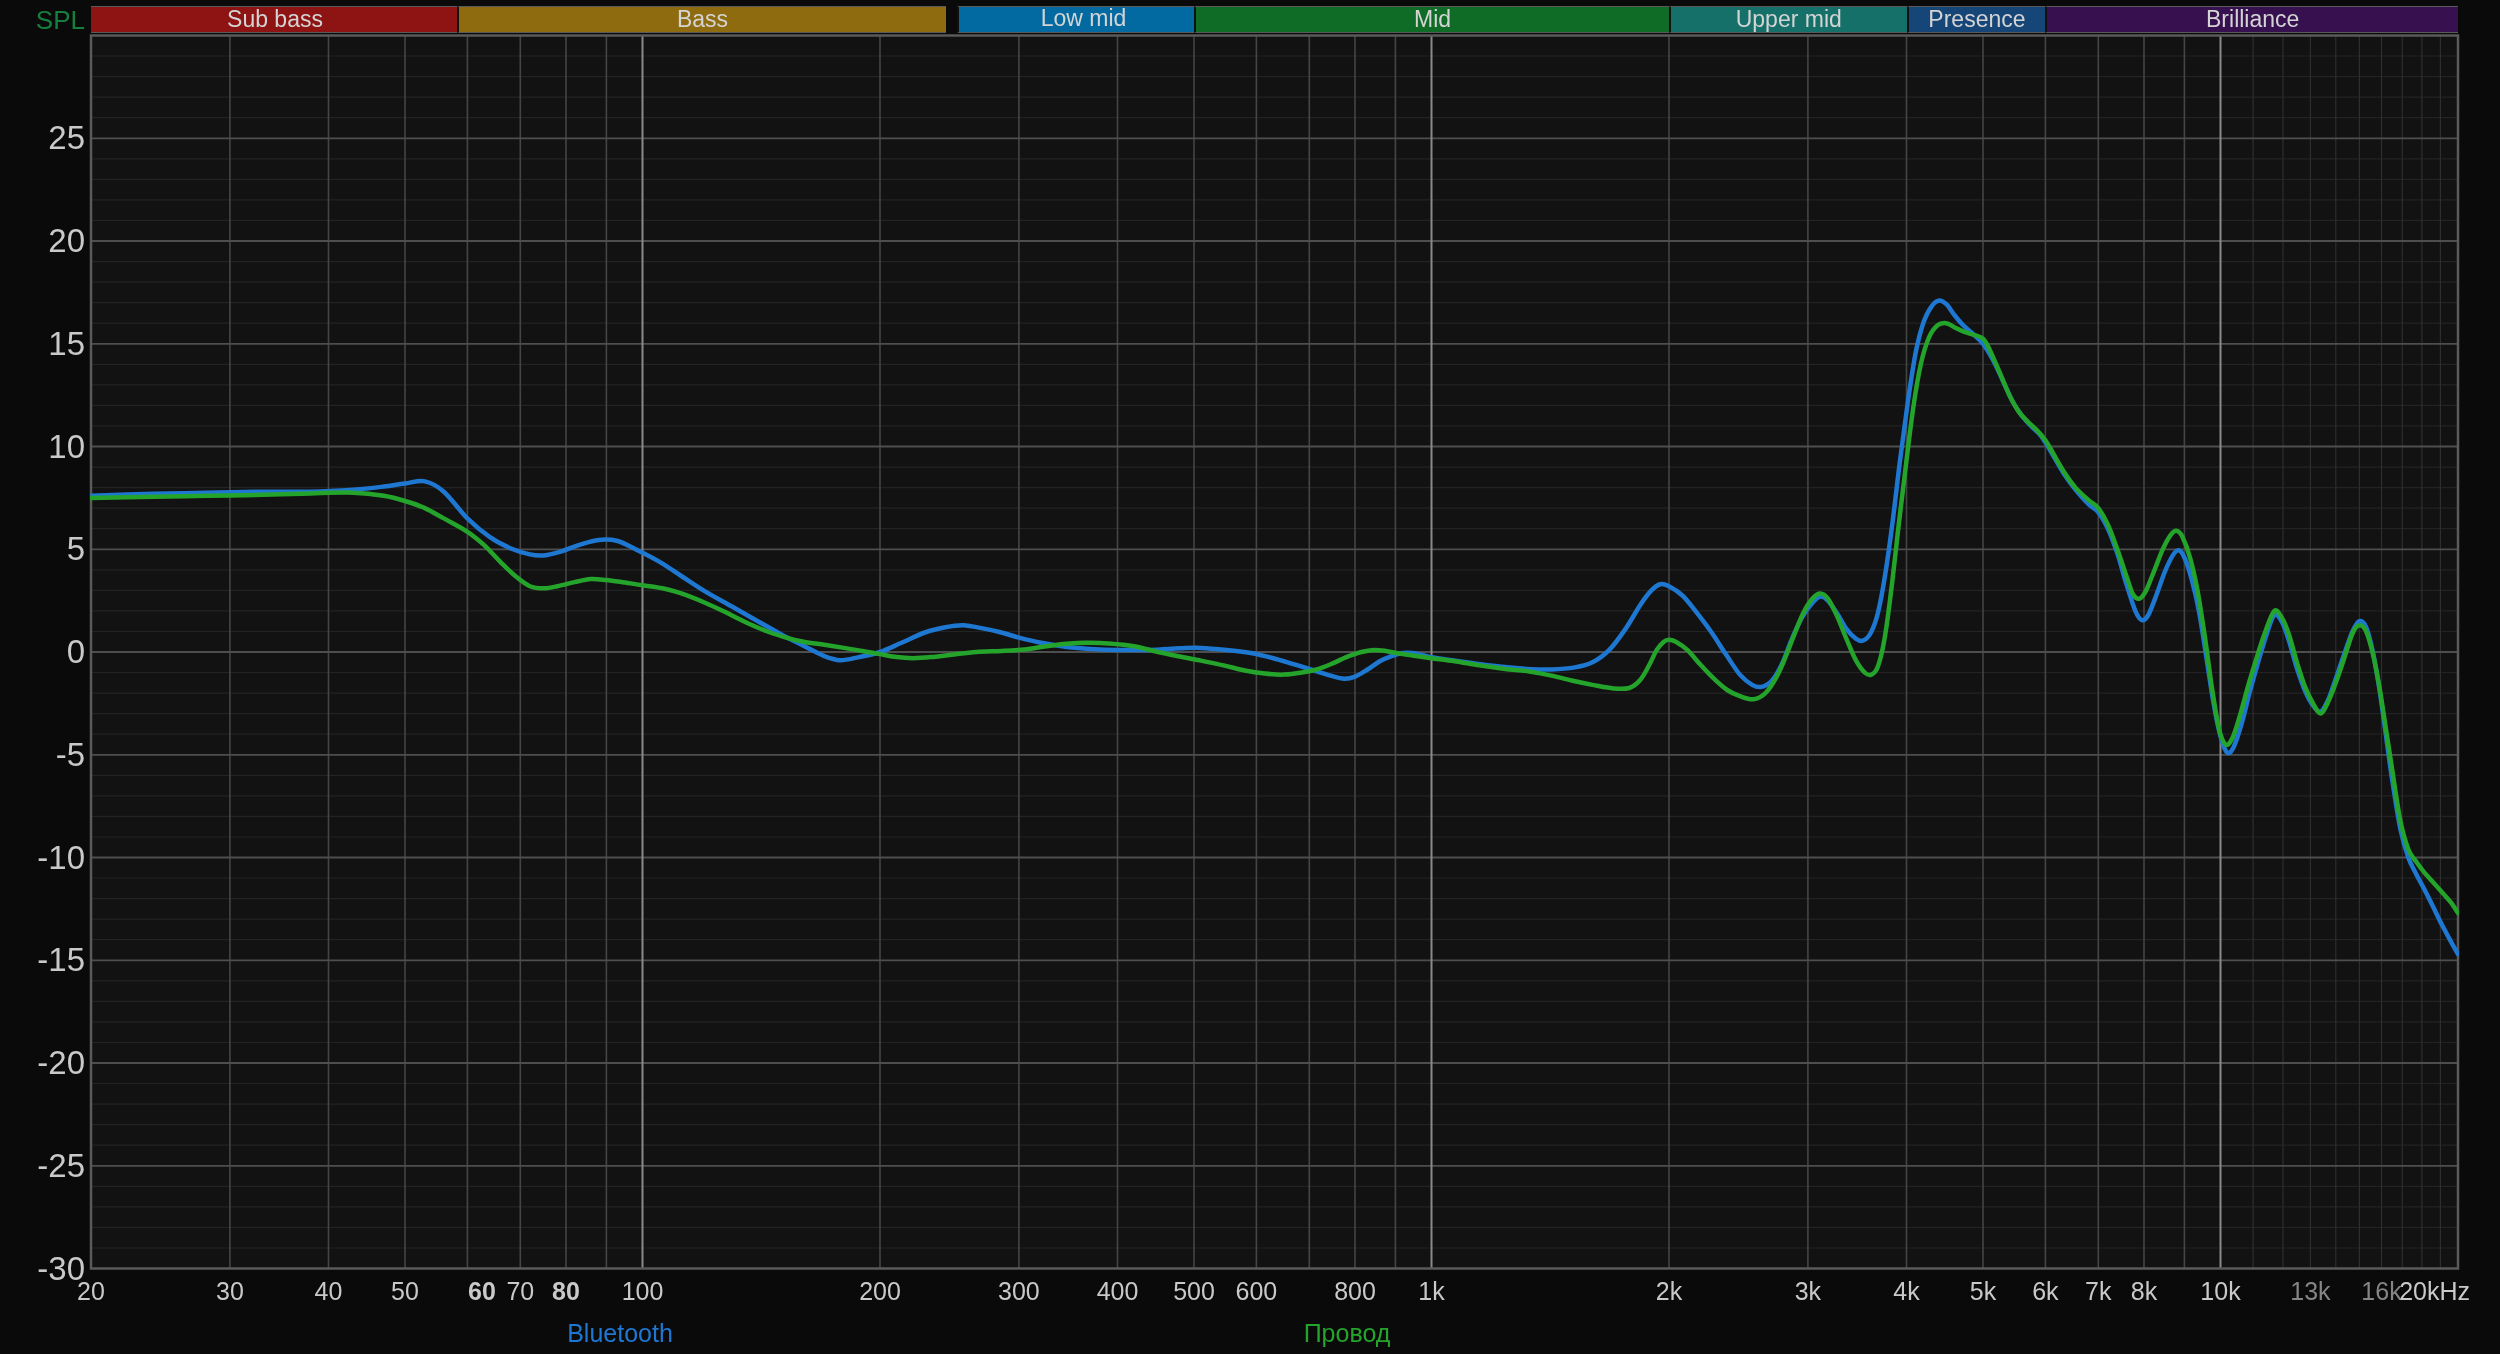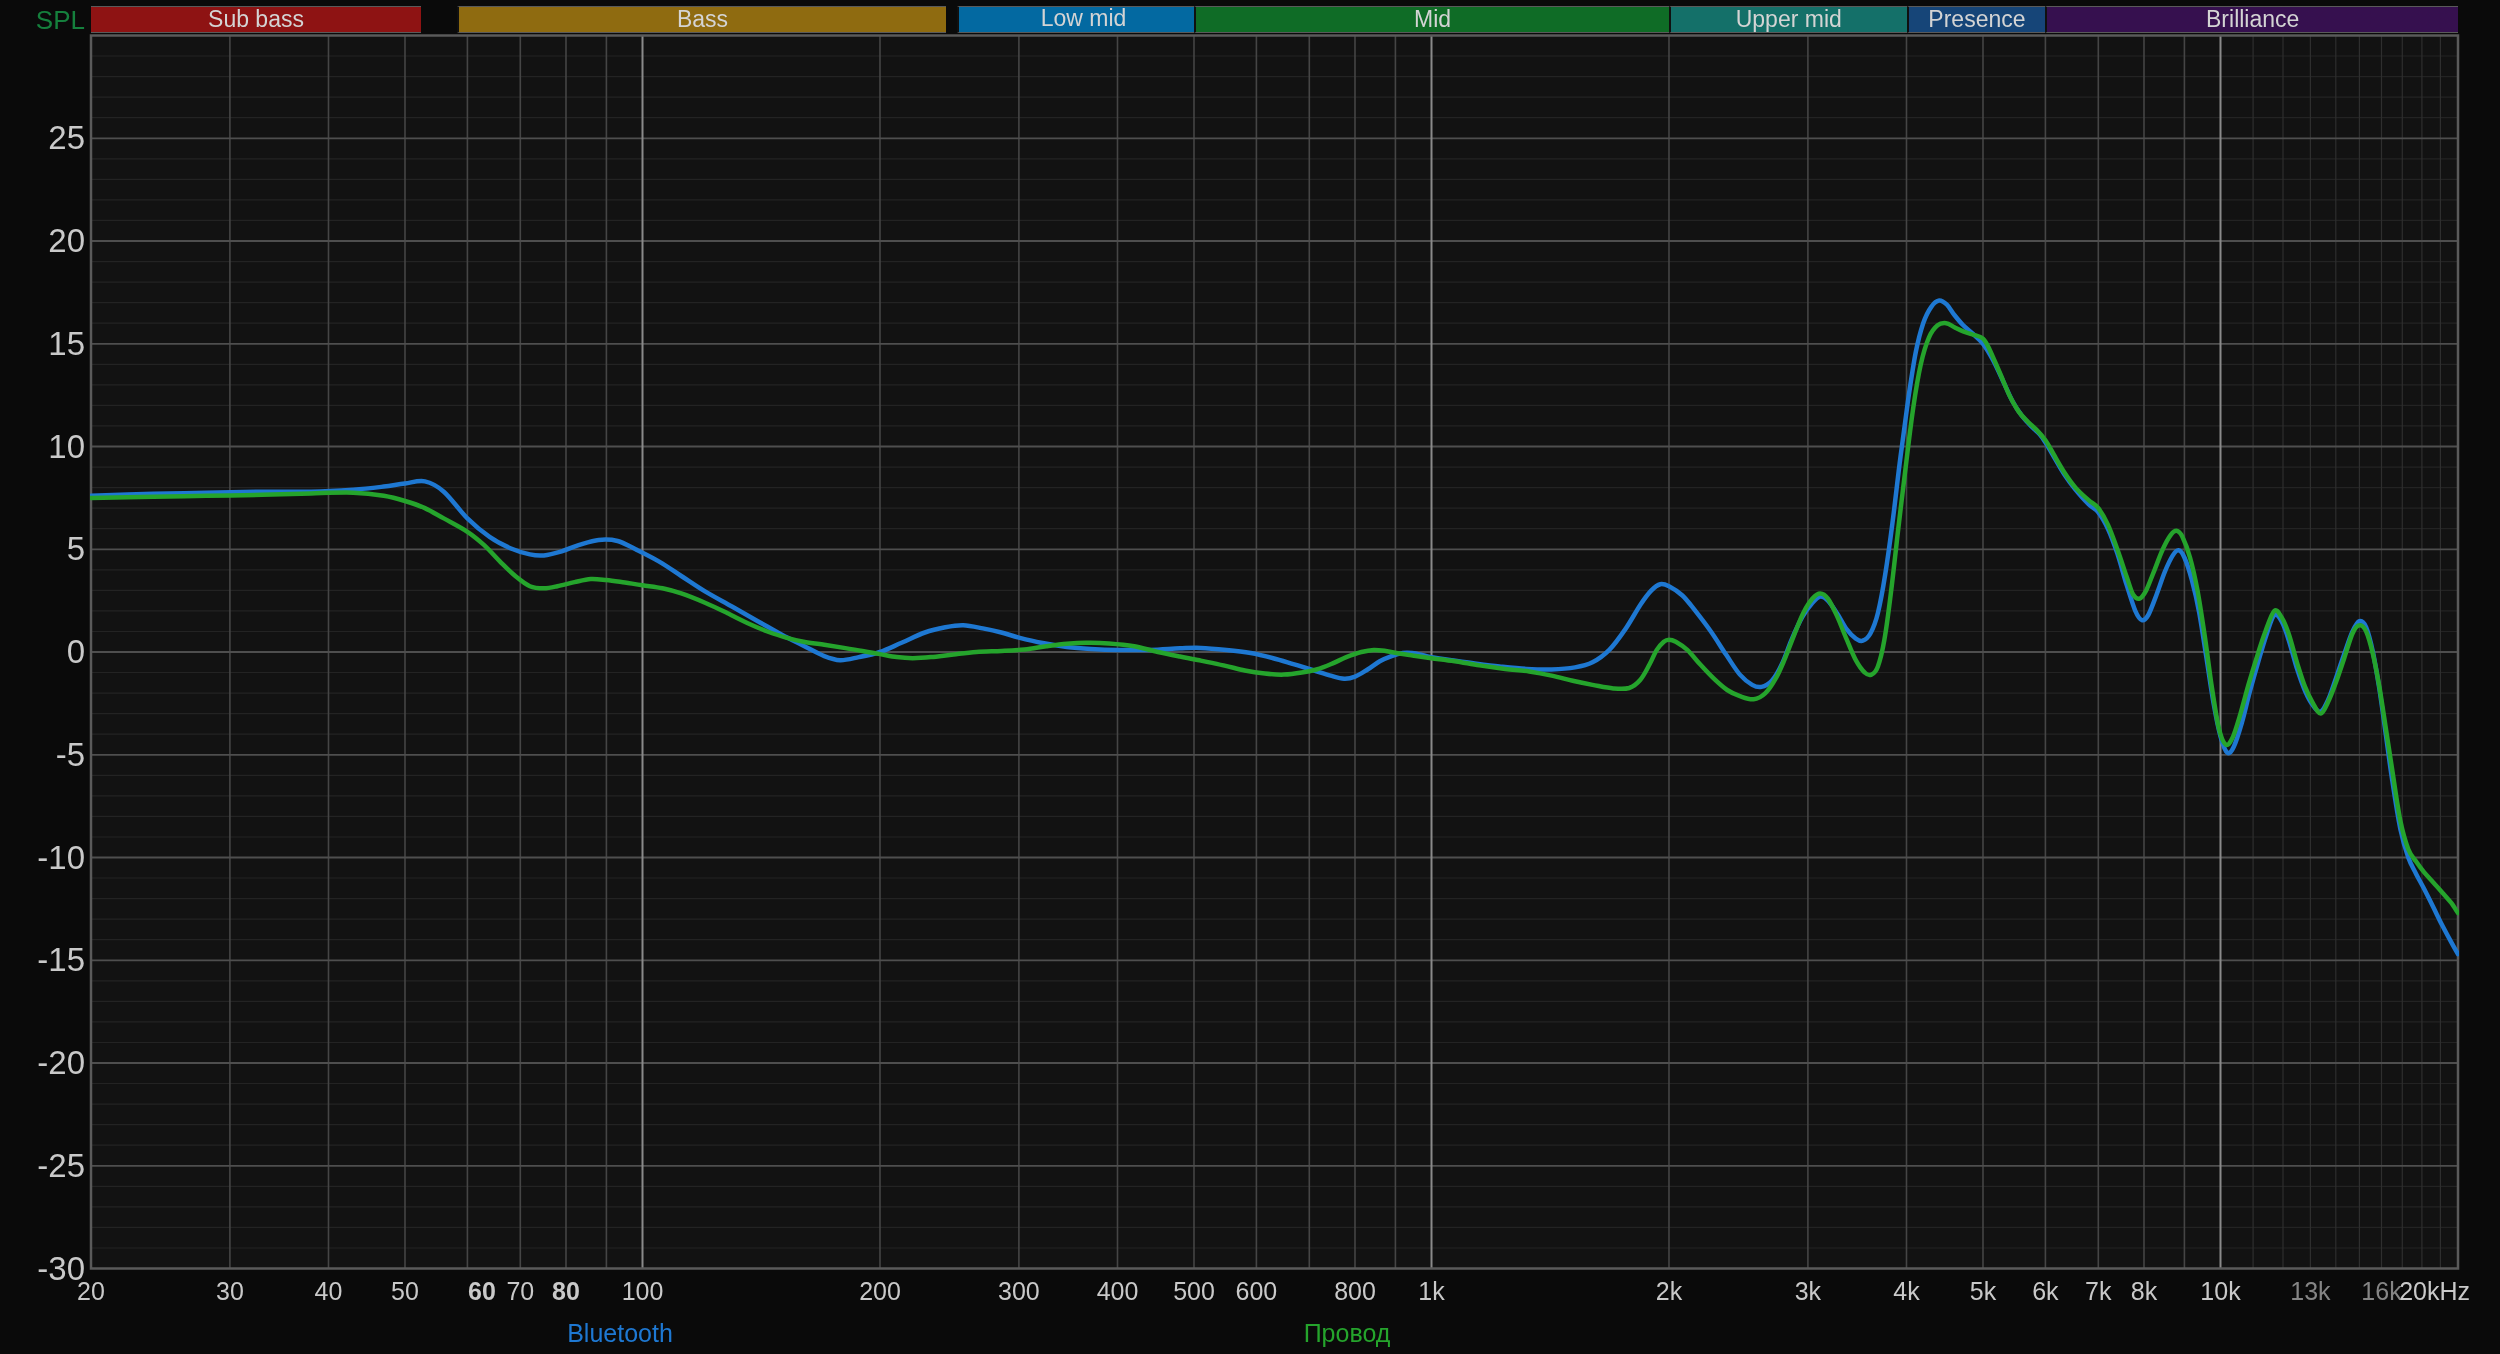--- a/index.html
+++ b/index.html
@@ -21,21 +21,21 @@
   .xtick.right-aligned{transform:none;}
   .legend-item{position:absolute;top:1333px;transform:translate(-50%,-50%);font-size:25px;
                white-space:nowrap;cursor:pointer;}
 </style>
 </head>
 <body>
 
 <div id="canvas">
   <div id="spl-label">SPL</div>
   <div id="bands">
-      <div class="band" style="left: 91px; width: 330px; background: rgb(142, 19, 19);">
+      <div class="band" style="left: 91px; width: 368px; background: rgb(142, 19, 19);">
         <span>Sub bass</span>
       </div>
       <div class="band" style="left: 457px; width: 489px; background: rgb(143, 107, 16); justify-content: center;">
         <span>Bass</span>
       </div>
       <div class="band" style="left: 956.5px; width: 252px; background: #0369a1; align-items: flex-end;">
         <span>Low mid</span>
       </div>
       <div class="band" style="left: 1194px; width: 475px; background: rgb(15, 108, 38);">
         <span>Mid</span>

